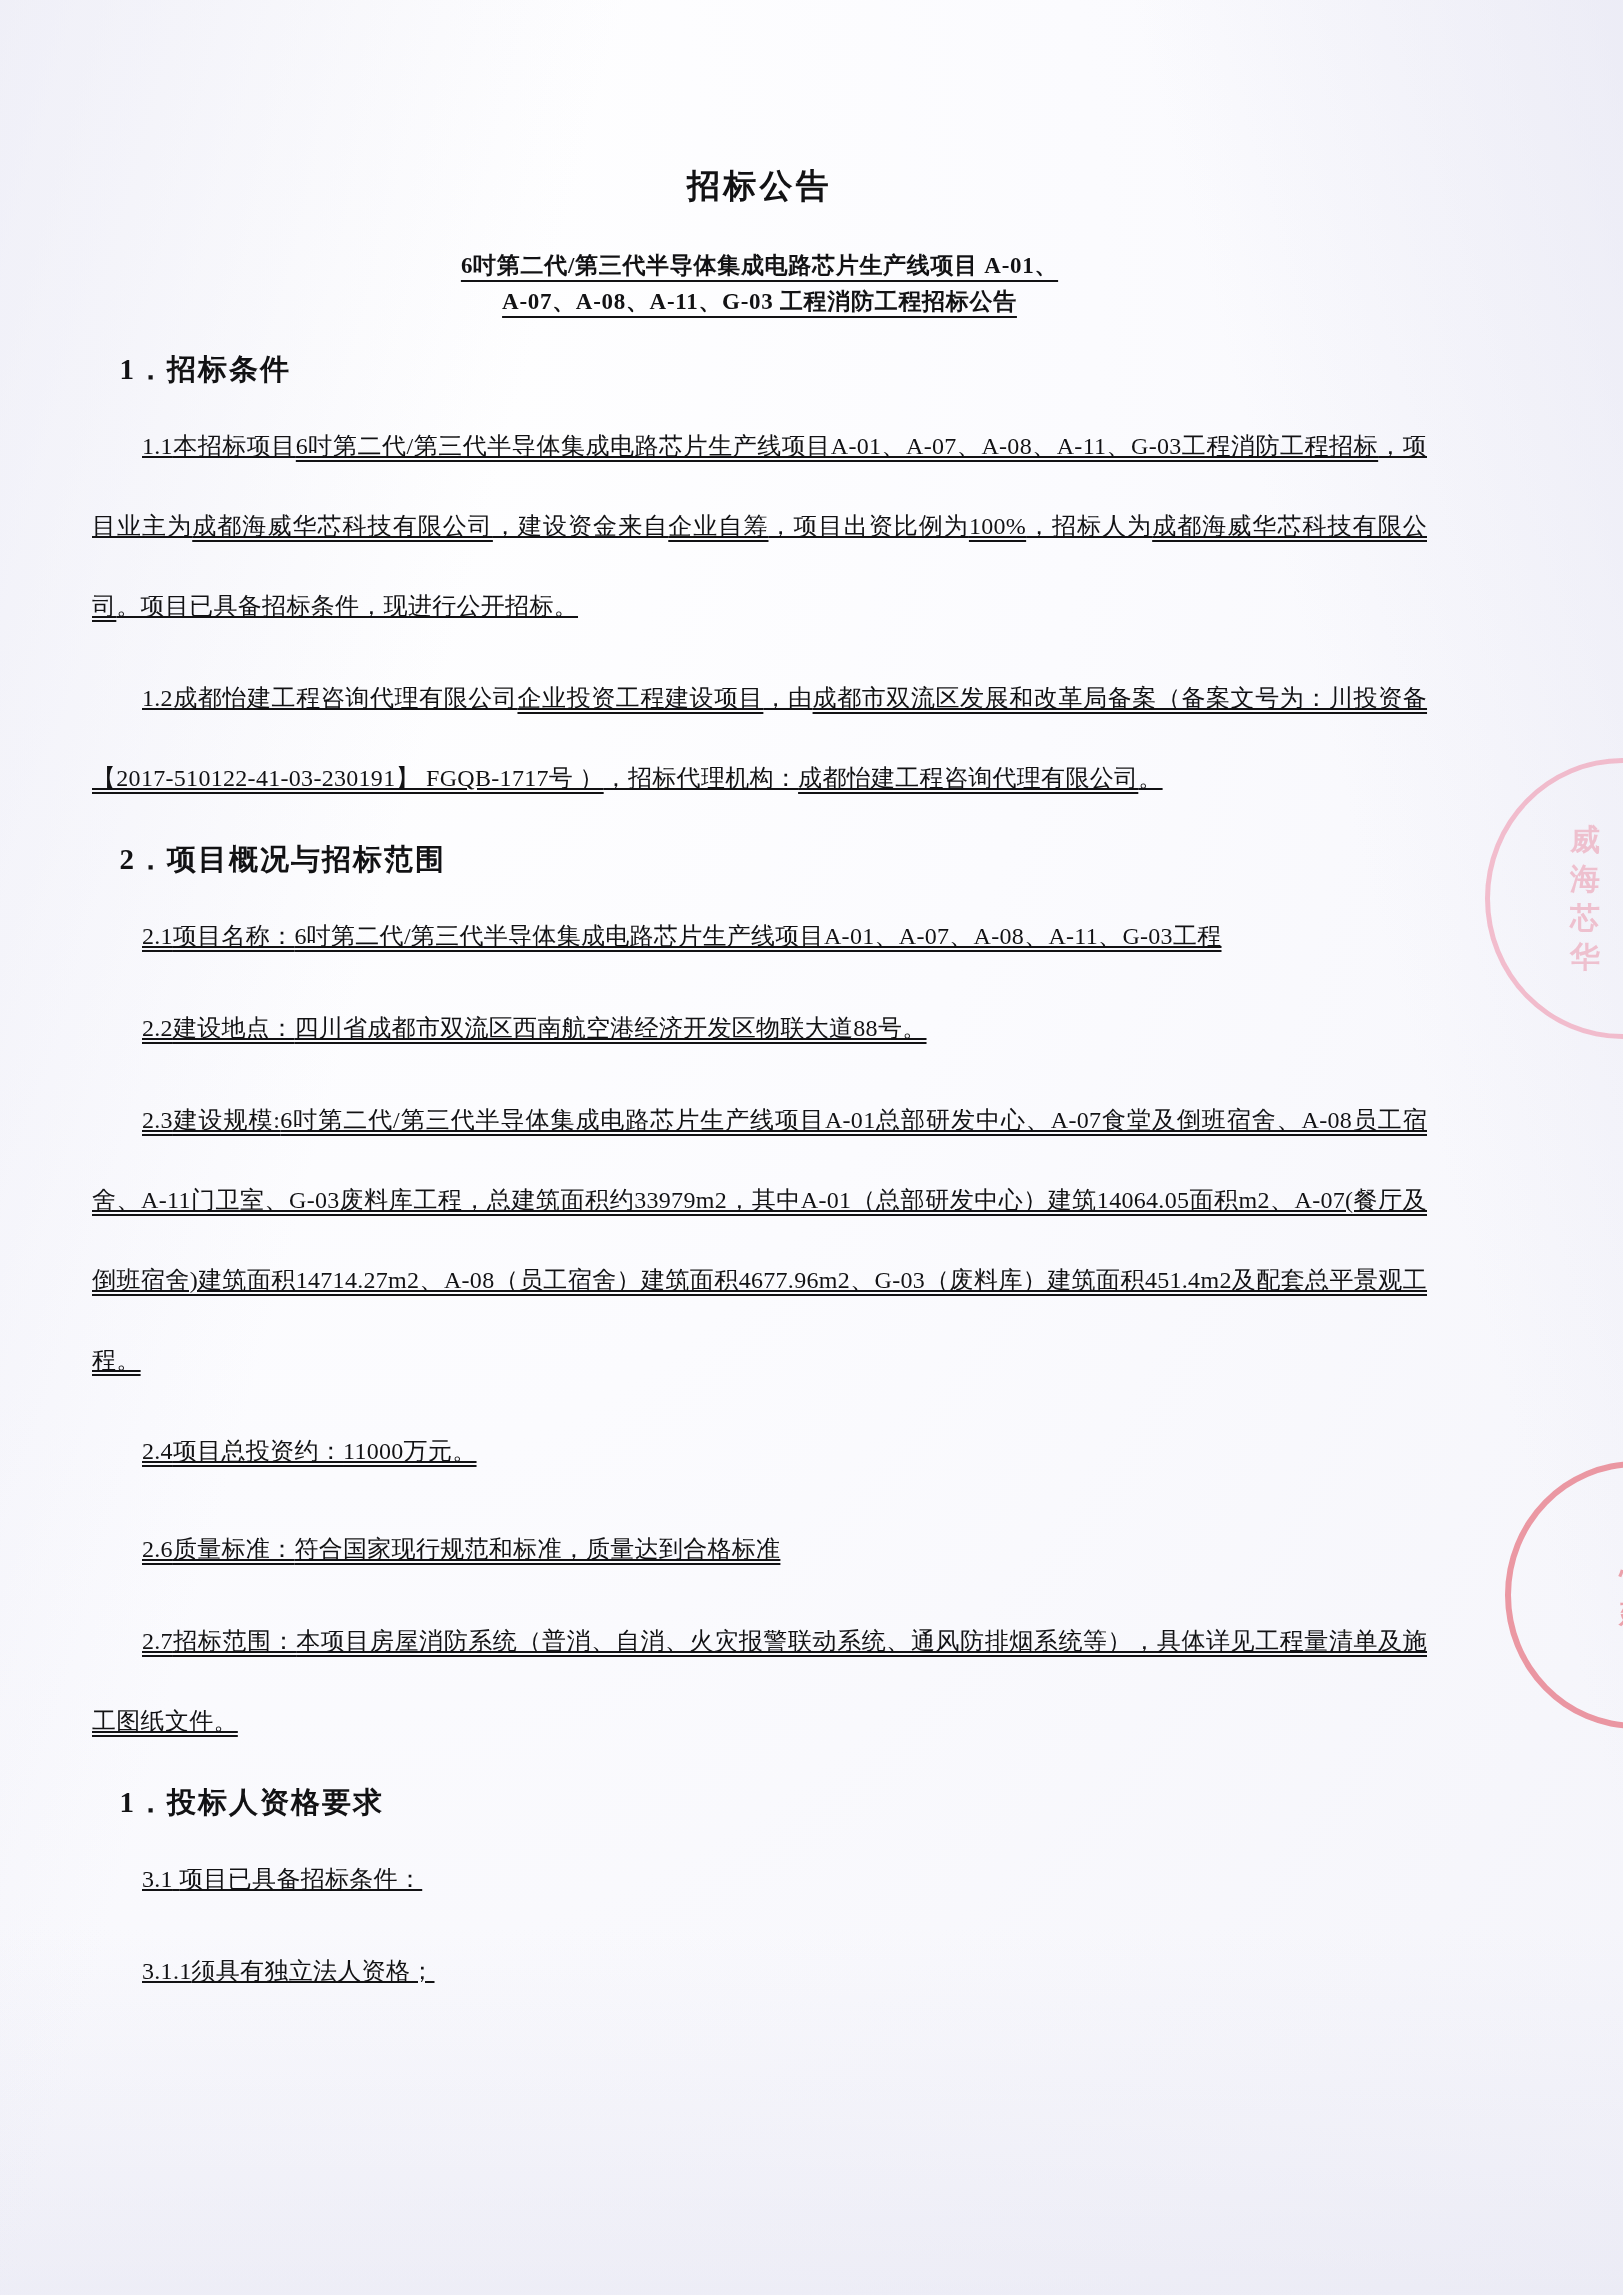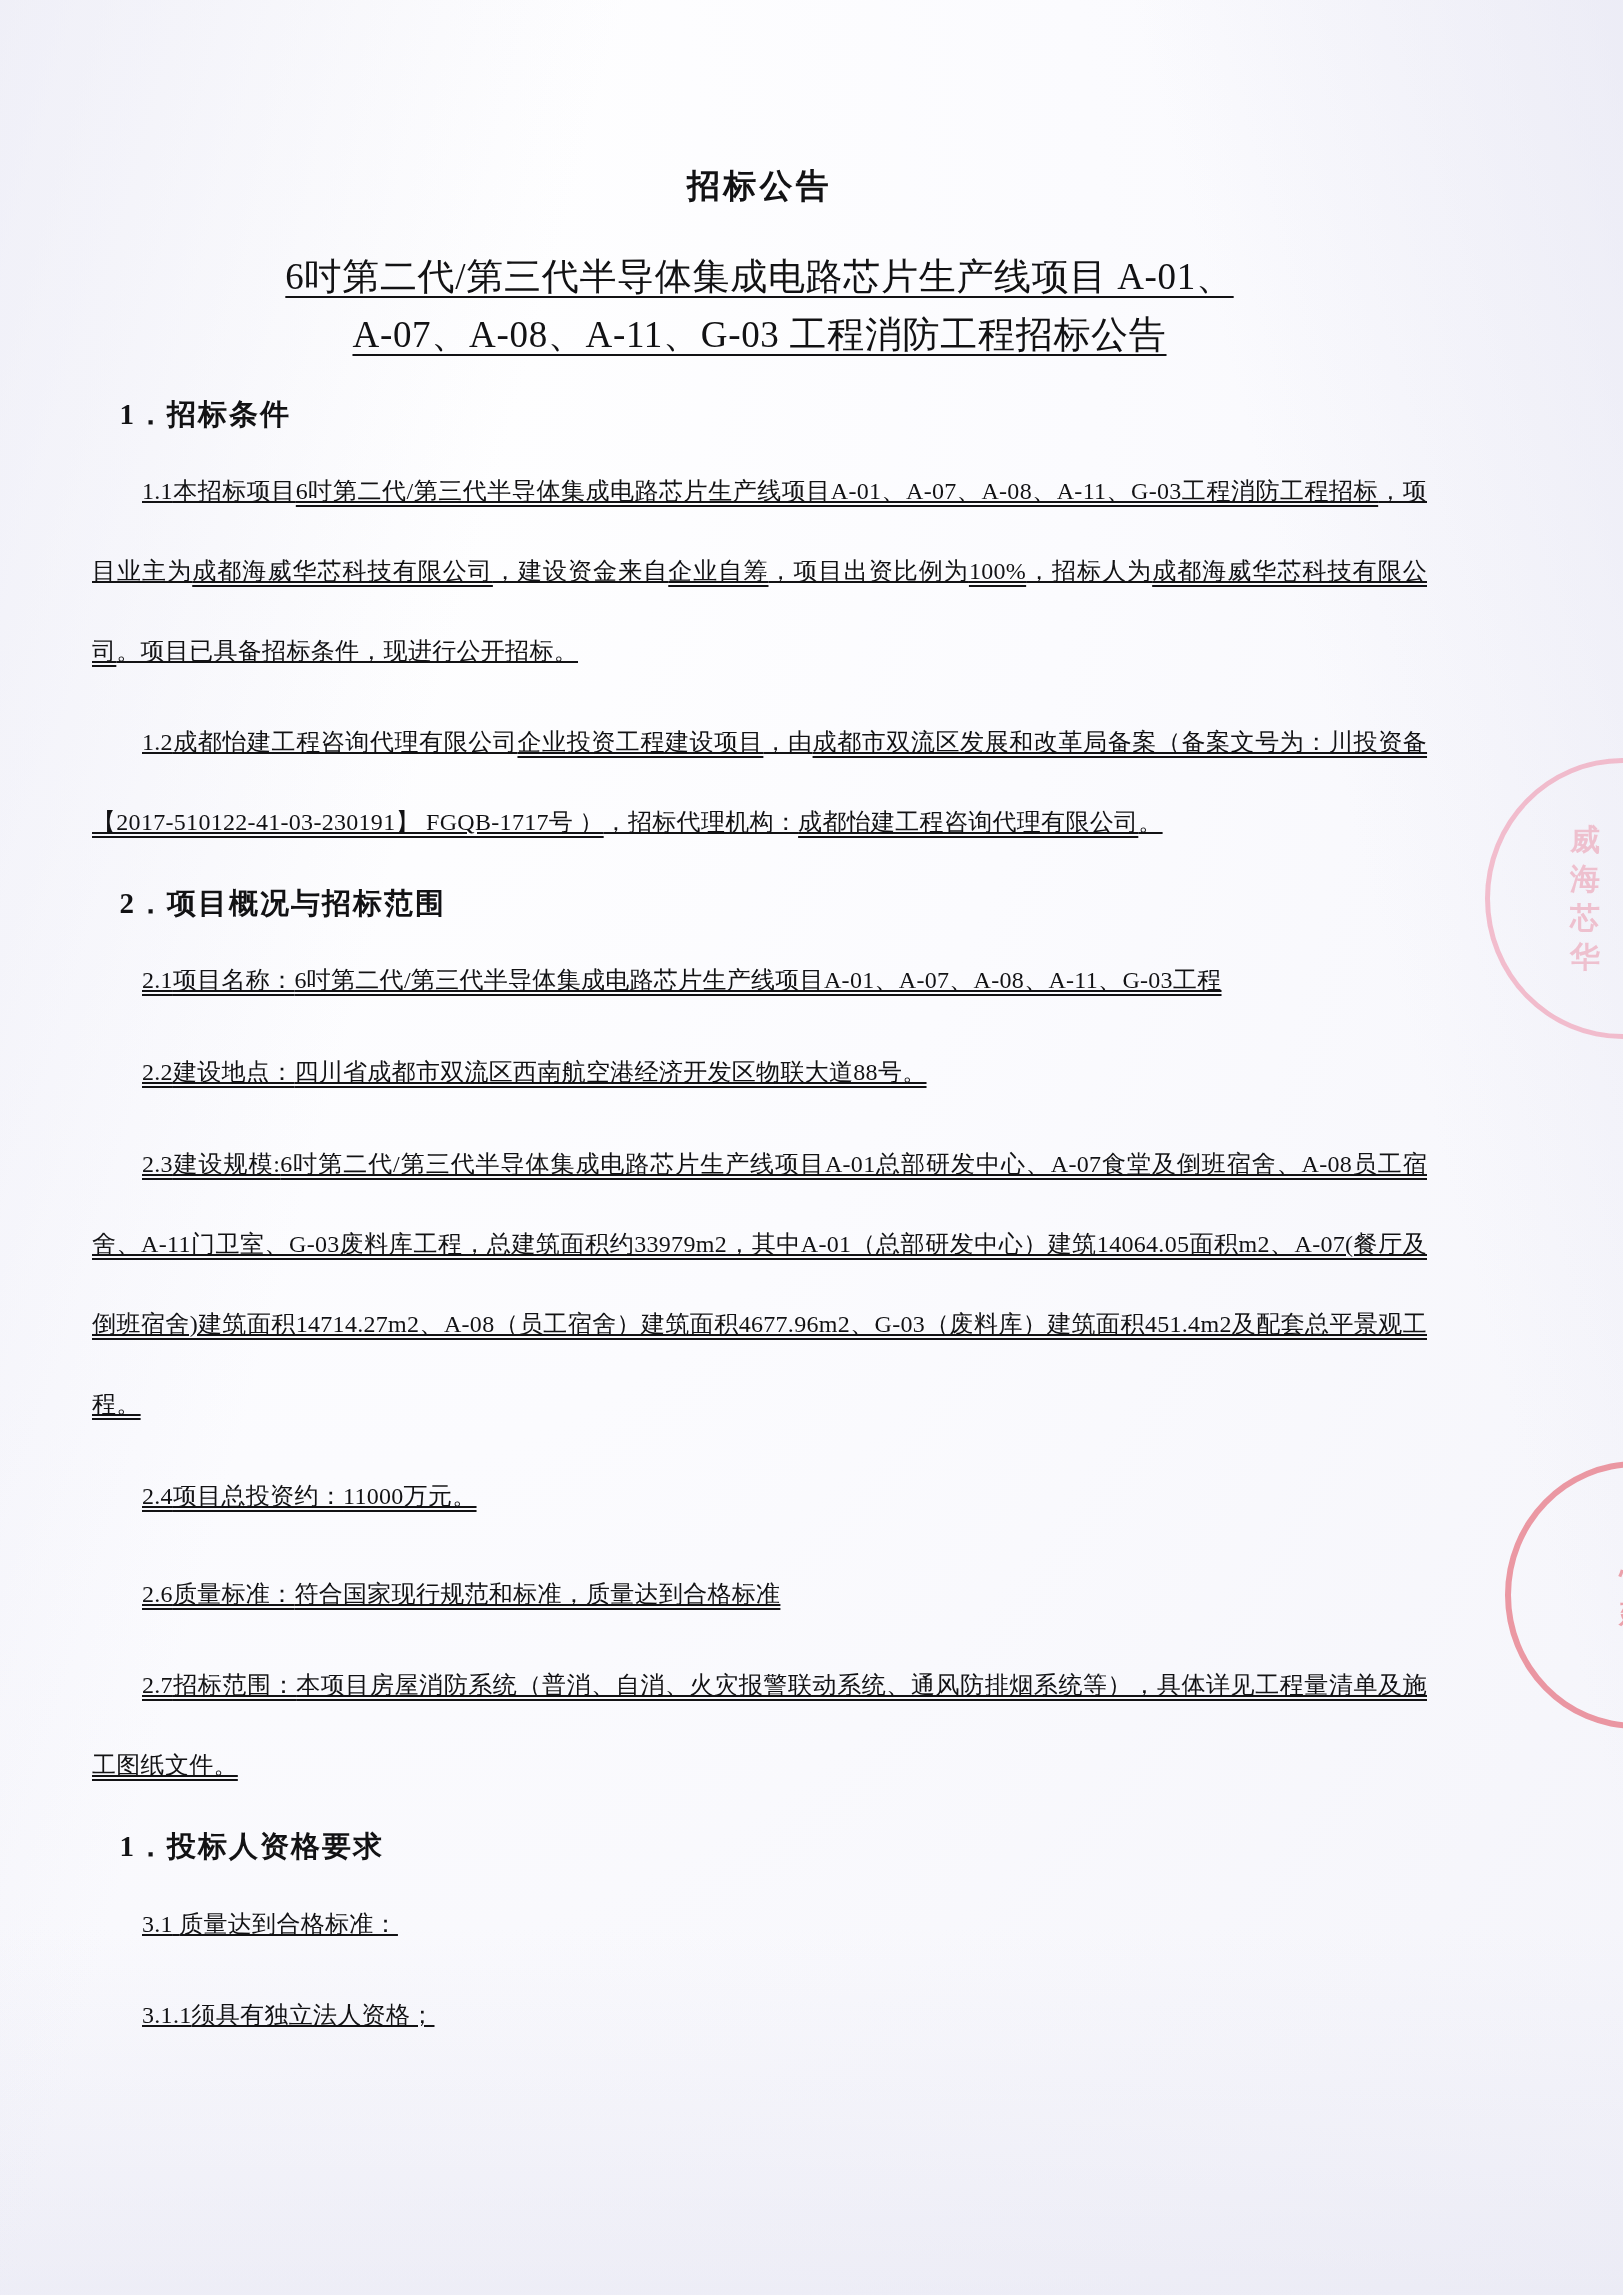--- a/index.html
+++ b/index.html
@@ -41,22 +41,22 @@
   .doc-title {
     text-align: center;
     font-size: 33px;
     font-weight: 700;
     letter-spacing: 3.3px;
     margin: 0 0 41px 0;
     line-height: 1.2;
   }
   .subtitle {
     text-align: center;
-    font-size: 37px;
-    font-weight: 400;
+    font-size: 23px;
+    font-weight: 700;
     line-height: 1.58;
     letter-spacing: 0.7px;
     margin: 0 0 30px 0;
   }
   .subtitle .ul {
     text-decoration: underline;
     text-underline-offset: 6.5px;
     text-decoration-thickness: 2px;
   }
   .sec-head {
@@ -199,21 +199,21 @@
     <div class="gap-s"></div>
 
     <p class="para indent"><span class="ul">2.6</span><span class="ul">质量标准：</span><span class="ul">符合国家现行规范和标准，质量达到合格标准</span></p>
 
     <div class="gap-s"></div>
 
     <p class="para indent"><span class="ul">2.7</span><span class="ul">招标范围：</span><span class="ul">本项目房屋消防系统（普消、自消、火灾报警联动系统、通风防排烟系统等），具体详见工程量清单及施工图纸文件。</span></p>
 
     <h2 class="sec-head">1．投标人资格要求</h2>
 
-    <p class="para indent"><span>3.1</span>&nbsp;<span>质量达到合格标准：</span></p>
+    <p class="para indent"><span>3.1</span>&nbsp;<span>项目已具备招标条件：</span></p>
 
     <div class="gap-s"></div>
 
     <p class="para indent"><span>3.1.1</span><span>须具有独立法人资格；</span></p>
 
   </div>
 </div>
 
 
 </body></html>

